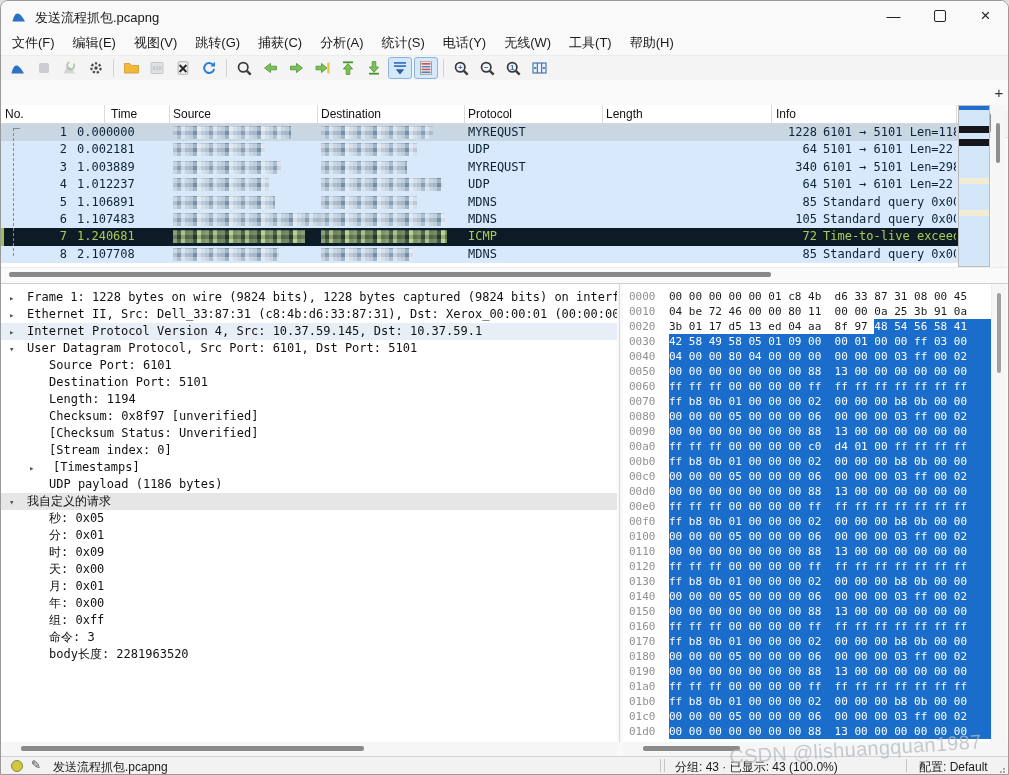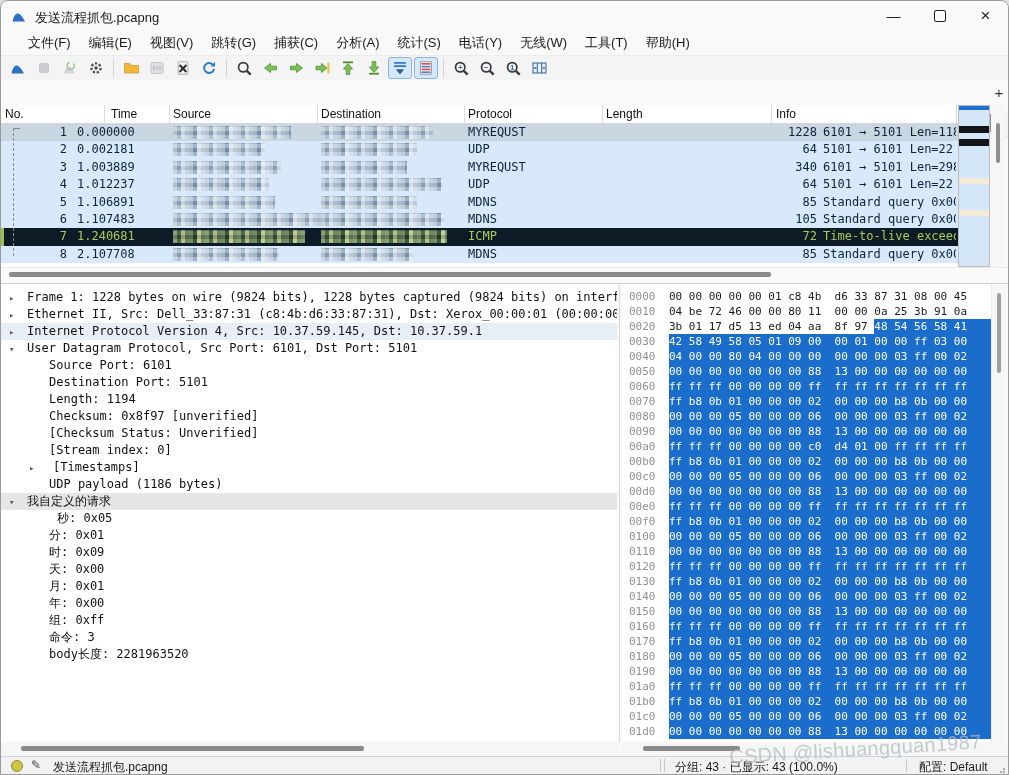--- a/index.html
+++ b/index.html
@@ -8,21 +8,21 @@
   .window{position:absolute;inset:0;background:#f9f9f9;border:1px solid #9a9a9a;
           border-radius:8px 8px 0 0;box-sizing:border-box;overflow:hidden;}
   
   .titlebar{position:absolute;left:0;top:0;right:0;height:30px;background:#f9f9f9;}
   .title-icon{position:absolute;left:10px;top:7px;width:16px;height:16px;}
   .title-text{position:absolute;left:34px;top:8px;font-size:13px;color:#1a1a1a;}
   .wbtn{position:absolute;top:0;width:45px;height:30px;display:flex;align-items:center;justify-content:center;color:#222;font-size:14px;}
   .wbtn-min{right:92px;} .wbtn-max{right:46px;} .wbtn-close{right:0;font-size:17px;}
   .maxbox{width:10px;height:10px;border:1.2px solid #222;border-radius:2px;display:inline-block;}
   
-  .menubar{position:absolute;left:18px;top:30px;right:0;height:24px;display:flex;align-items:center;background:#f9f9f9;}
+  .menubar{position:absolute;left:2px;top:30px;right:0;height:24px;display:flex;align-items:center;background:#f9f9f9;}
   .menu-item{padding:3px 9px;font-size:13px;color:#1a1a1a;}
   
   .toolbar{position:absolute;left:0;top:54px;right:0;height:24px;background:#f4f4f4;
            display:flex;align-items:center;padding-left:4px;border-top:1px solid #ececec;}
   .tbi{width:22px;height:20px;display:flex;align-items:center;justify-content:center;margin:0 1px;border:1px solid transparent;border-radius:3px;}
   .tbi.active{background:#d6e9fb;border-color:#8ab4dd;}
   .tbi.disabled{opacity:.55;}
   .tbsep{width:1px;height:18px;background:#d2d2d2;margin:0 4px;}
   
   .filterbar{position:absolute;left:0;top:78px;right:0;height:26px;background:#f4f4f4;border-bottom:1px solid #e2e2e2;margin-top:32px;}
@@ -431,21 +431,21 @@
         <span class="dtext" style="left: 52px;">[Timestamps]</span>
       </div>
       <div class="drow">
         <span class="dtext" style="left: 48px;">UDP payload (1186 bytes)</span>
       </div>
       <div class="drow hl-gray">
         <span class="dchev" style="left: 8px;">▾</span>
         <span class="dtext" style="left: 26px;">我自定义的请求</span>
       </div>
       <div class="drow">
-        <span class="dtext" style="left: 56px;">秒: 0x05</span>
+        <span class="dtext" style="left: 48px;">秒: 0x05</span>
       </div>
       <div class="drow">
         <span class="dtext" style="left: 48px;">分: 0x01</span>
       </div>
       <div class="drow">
         <span class="dtext" style="left: 48px;">时: 0x09</span>
       </div>
       <div class="drow">
         <span class="dtext" style="left: 48px;">天: 0x00</span>
       </div>

